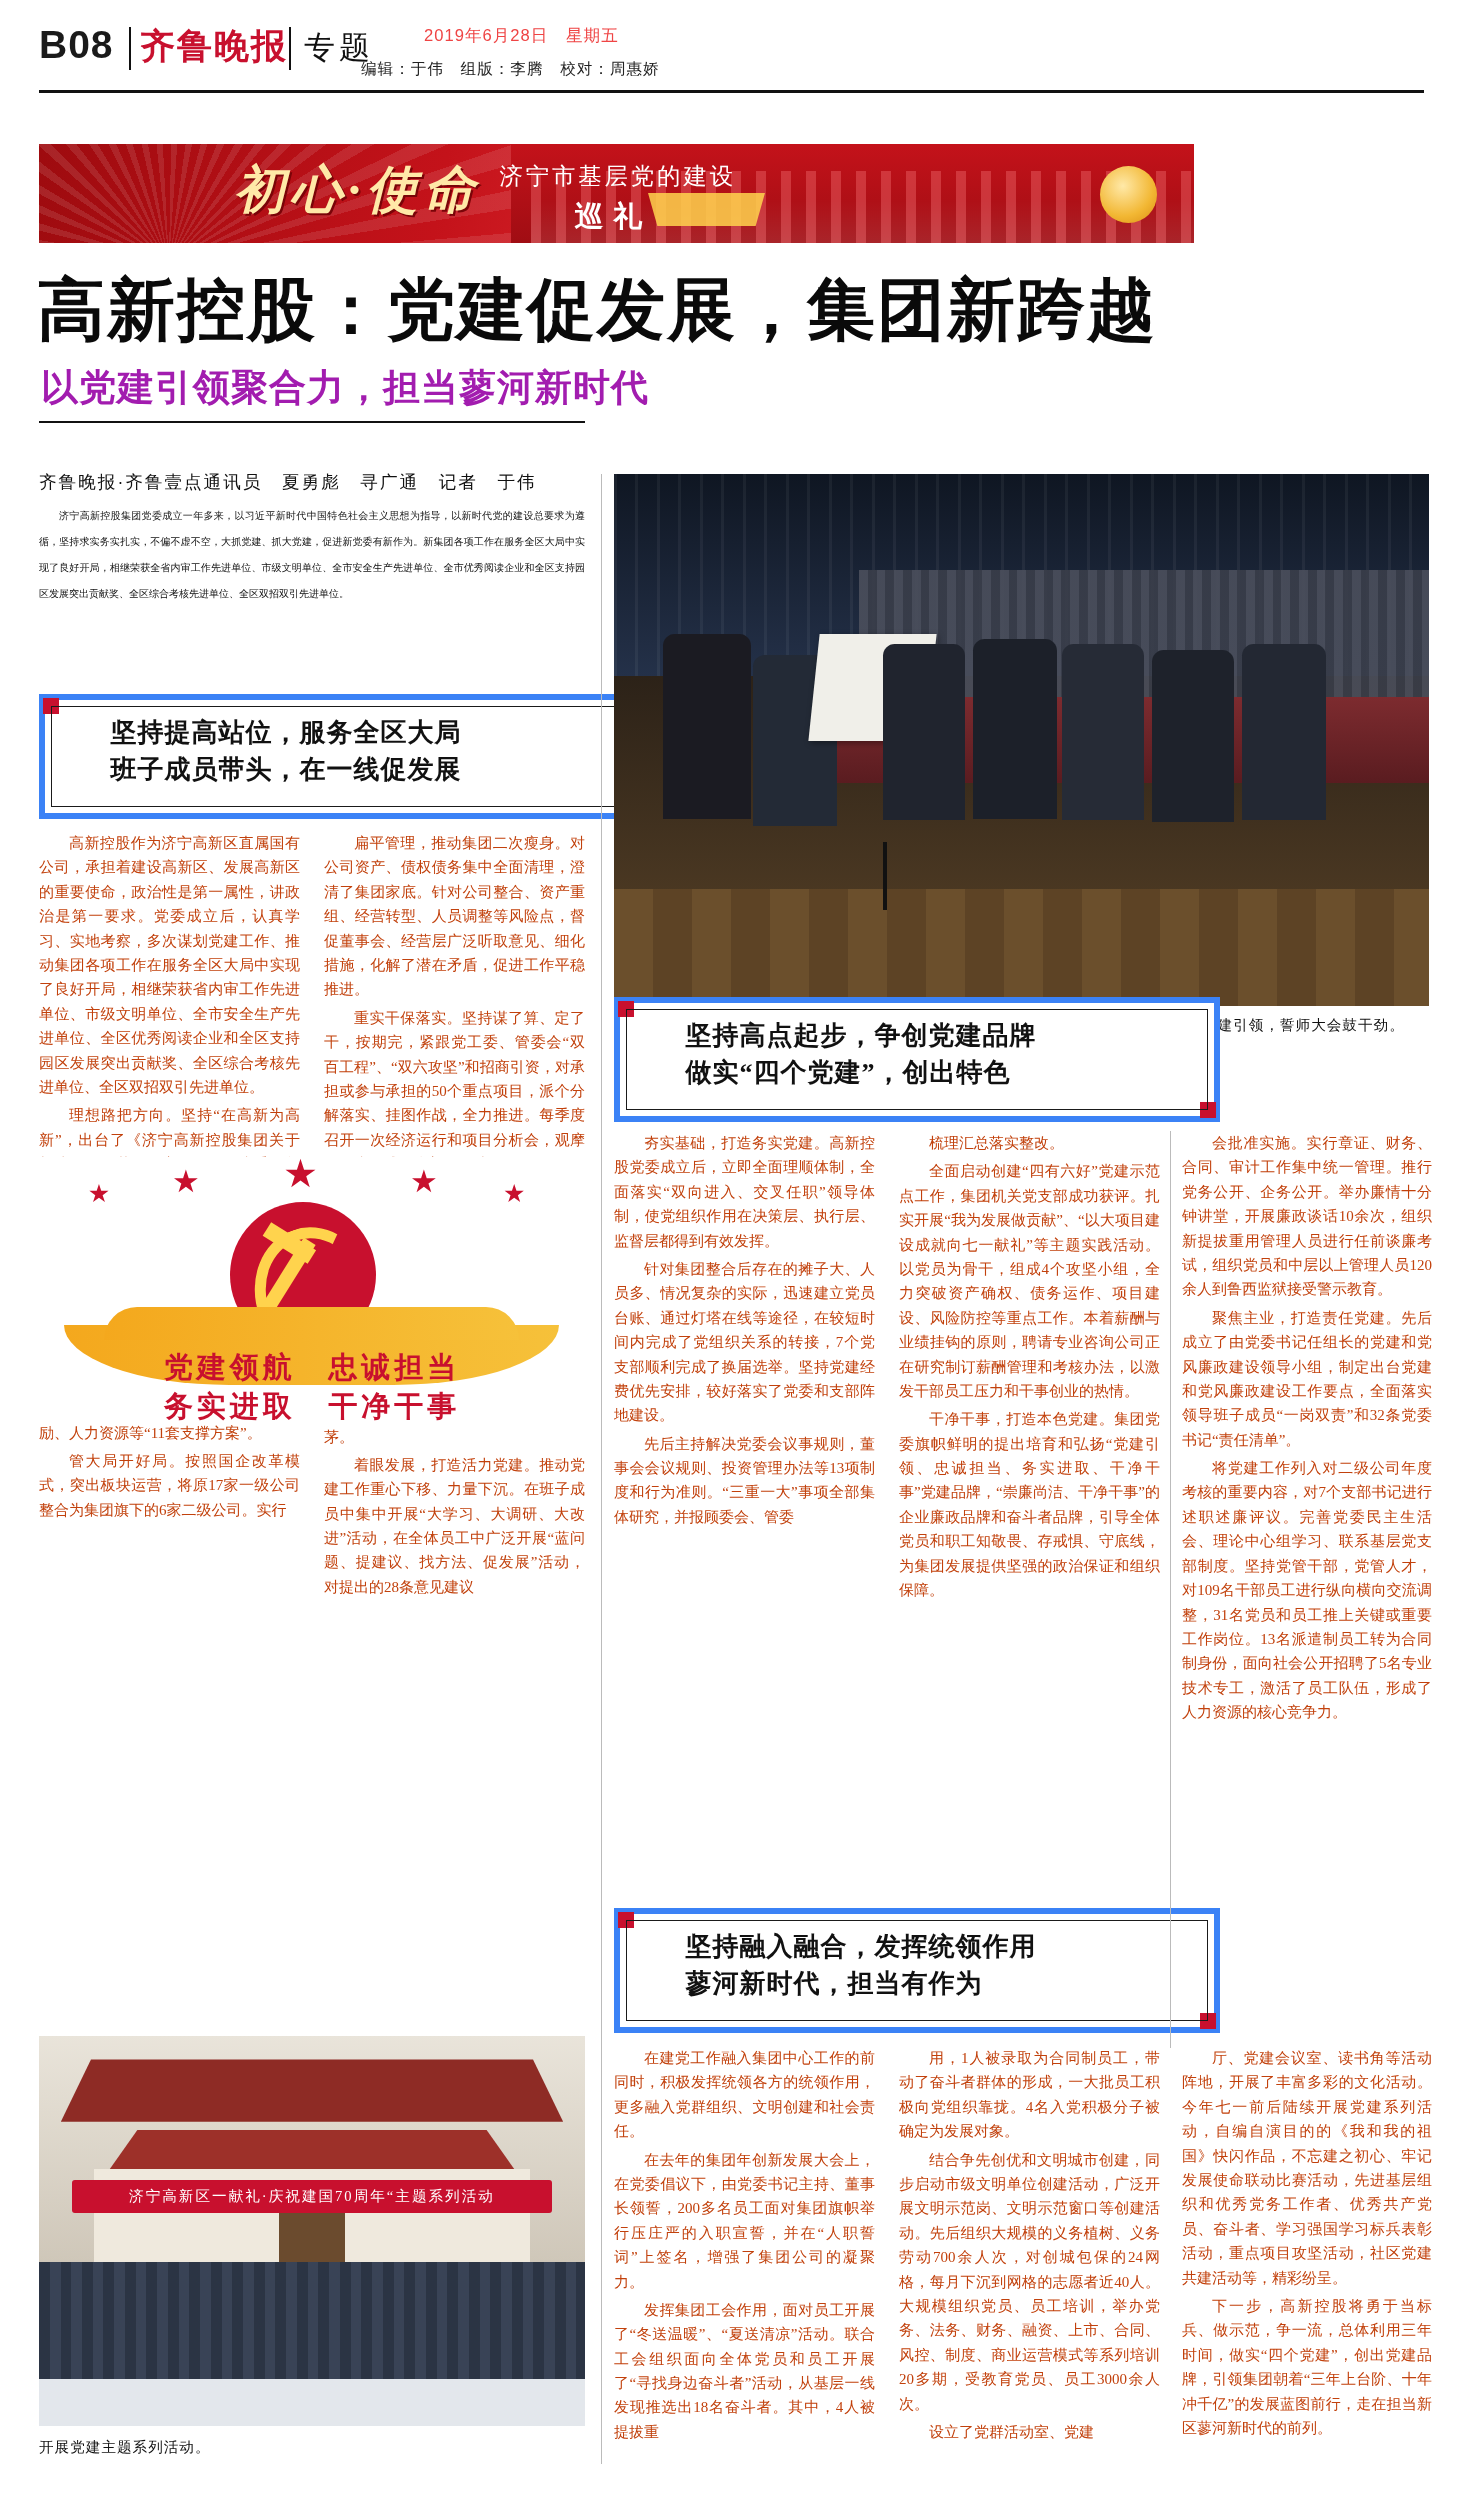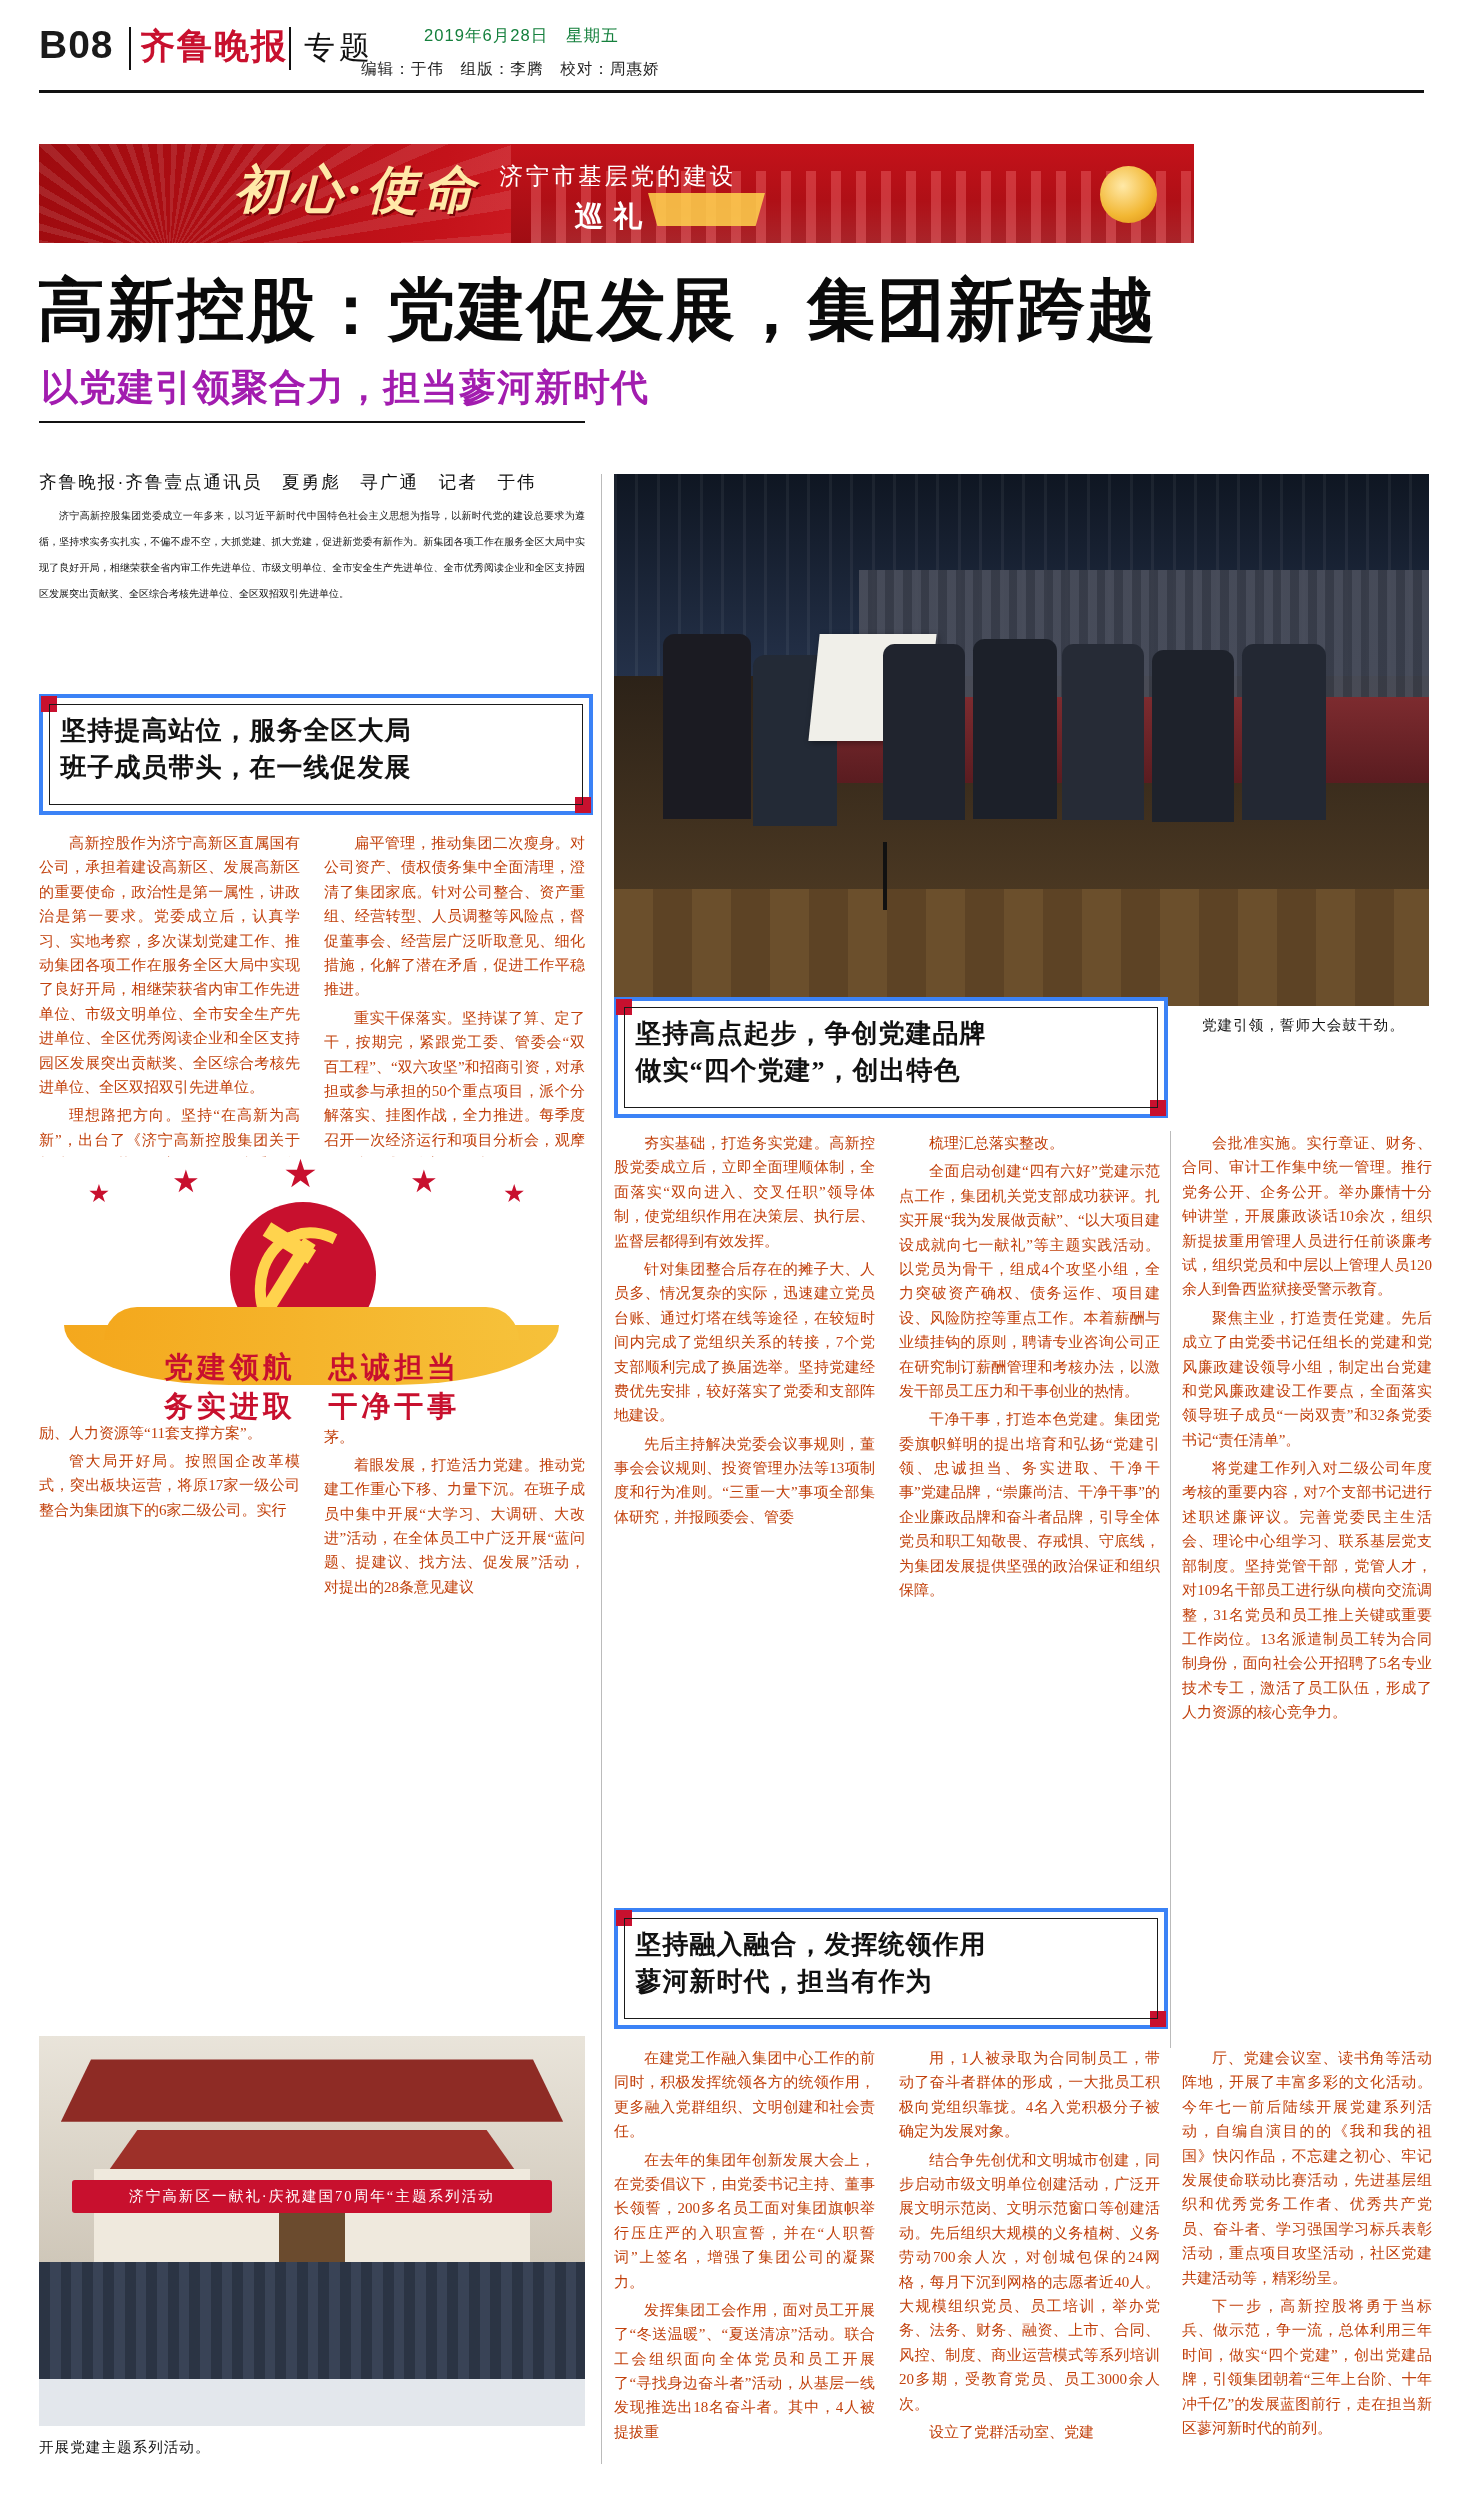--- a/index.html
+++ b/index.html
@@ -5,21 +5,21 @@
   html,body{margin:0;padding:0;background:#ffffff;}
   body{width:1463px;height:2512px;font-family:"Liberation Serif",serif;color:#111;}
   .page{position:relative;width:1463px;height:2512px;background:#fff;overflow:hidden;}
 
   
   .masthead{position:absolute;left:39px;top:17.6px;width:1385px;height:68px;}
   .pagenum{position:absolute;left:0;top:5.9px;font-family:"Liberation Sans",sans-serif;font-size:39px;font-weight:bold;letter-spacing:1px;color:#1a1a1a;}
   .vbar{position:absolute;top:9.8px;width:2px;height:43px;background:#111;}
   .paper-name{position:absolute;top:5.9px;font-family:"Liberation Serif",serif;font-size:35px;font-weight:bold;color:#c8102e;letter-spacing:2px;white-space:nowrap;}
   .section-name{position:absolute;top:9.8px;font-size:31px;font-weight:normal;color:#111;letter-spacing:3.9px;}
-  .date-line{position:absolute;left:385px;top:7.8px;font-family:"Liberation Sans",sans-serif;font-size:16.6px;color:#15803d;letter-spacing:1px;}
+  .date-line{position:absolute;left:385px;top:7.8px;font-family:"Liberation Sans",sans-serif;font-size:16.6px;color:#ef4444;letter-spacing:1px;}
   .credit-line{position:absolute;left:322px;top:41px;font-family:"Liberation Sans",sans-serif;font-size:15.6px;color:#222;letter-spacing:1px;}
   .rule{position:absolute;left:39px;top:90px;width:1385px;height:2.9px;background:#111;}
 
   
   .banner{position:absolute;left:39px;top:144px;width:1155px;height:99px;overflow:hidden;
           background:linear-gradient(100deg,#9e0b0f 0%,#c4121a 35%,#d8262c 55%,#b20f16 100%);}
   .banner .sunburst{position:absolute;left:0;top:0;width:722px;height:99px;
       background:repeating-conic-gradient(from 200deg at 18% 120%,rgba(255,255,255,.10) 0deg 3deg,rgba(255,255,255,0) 3deg 7deg);}
   .banner-title{position:absolute;left:195px;top:11.7px;font-family:"Liberation Serif",serif;font-size:51px;font-weight:bold;color:#ffe9a8;
       text-shadow:2px 2px 0 #7a0408;letter-spacing:5.9px;white-space:nowrap;font-style:italic;}
@@ -47,21 +47,21 @@
 
   
   .col{position:absolute;font-family:"Liberation Serif",serif;font-size:15px;line-height:24.4px;color:#c2410c;text-align:justify;}
   .col p{margin:0 0 3.9px 0;text-indent:2em;}
 
   
   .lead{position:absolute;left:39px;top:503px;width:546px;font-size:10px;line-height:26px;text-align:justify;}
   .lead p{margin:0;text-indent:2em;}
 
   
-  .shead{position:absolute;border:4px solid #3b82f6;background:#fff;}
+  .shead{position:absolute;border:6px solid #3b82f6;background:#fff;padding-left:48px;}
   .shead .inner{position:absolute;left:5.9px;top:5.9px;right:5.9px;bottom:5.9px;border:1px solid #1a1a1a;}
   .shead .txt{position:relative;padding:13.7px 17.6px;font-family:"Liberation Serif",serif;font-size:26px;font-weight:bold;line-height:37px;letter-spacing:1px;color:#111;}
   .shead .corner{position:absolute;width:15.6px;height:15.6px;background:#c8102e;}
 
   
   .photo{position:absolute;overflow:hidden;background:#2b2f3a;}
   .cap{position:absolute;font-family:"Liberation Sans",sans-serif;font-size:14.6px;color:#111;letter-spacing:1px;}
 
   
   .hall{position:absolute;inset:0;background:linear-gradient(180deg,#141a26 0%,#1d2738 38%,#2c2218 38%,#5a4327 100%);}

